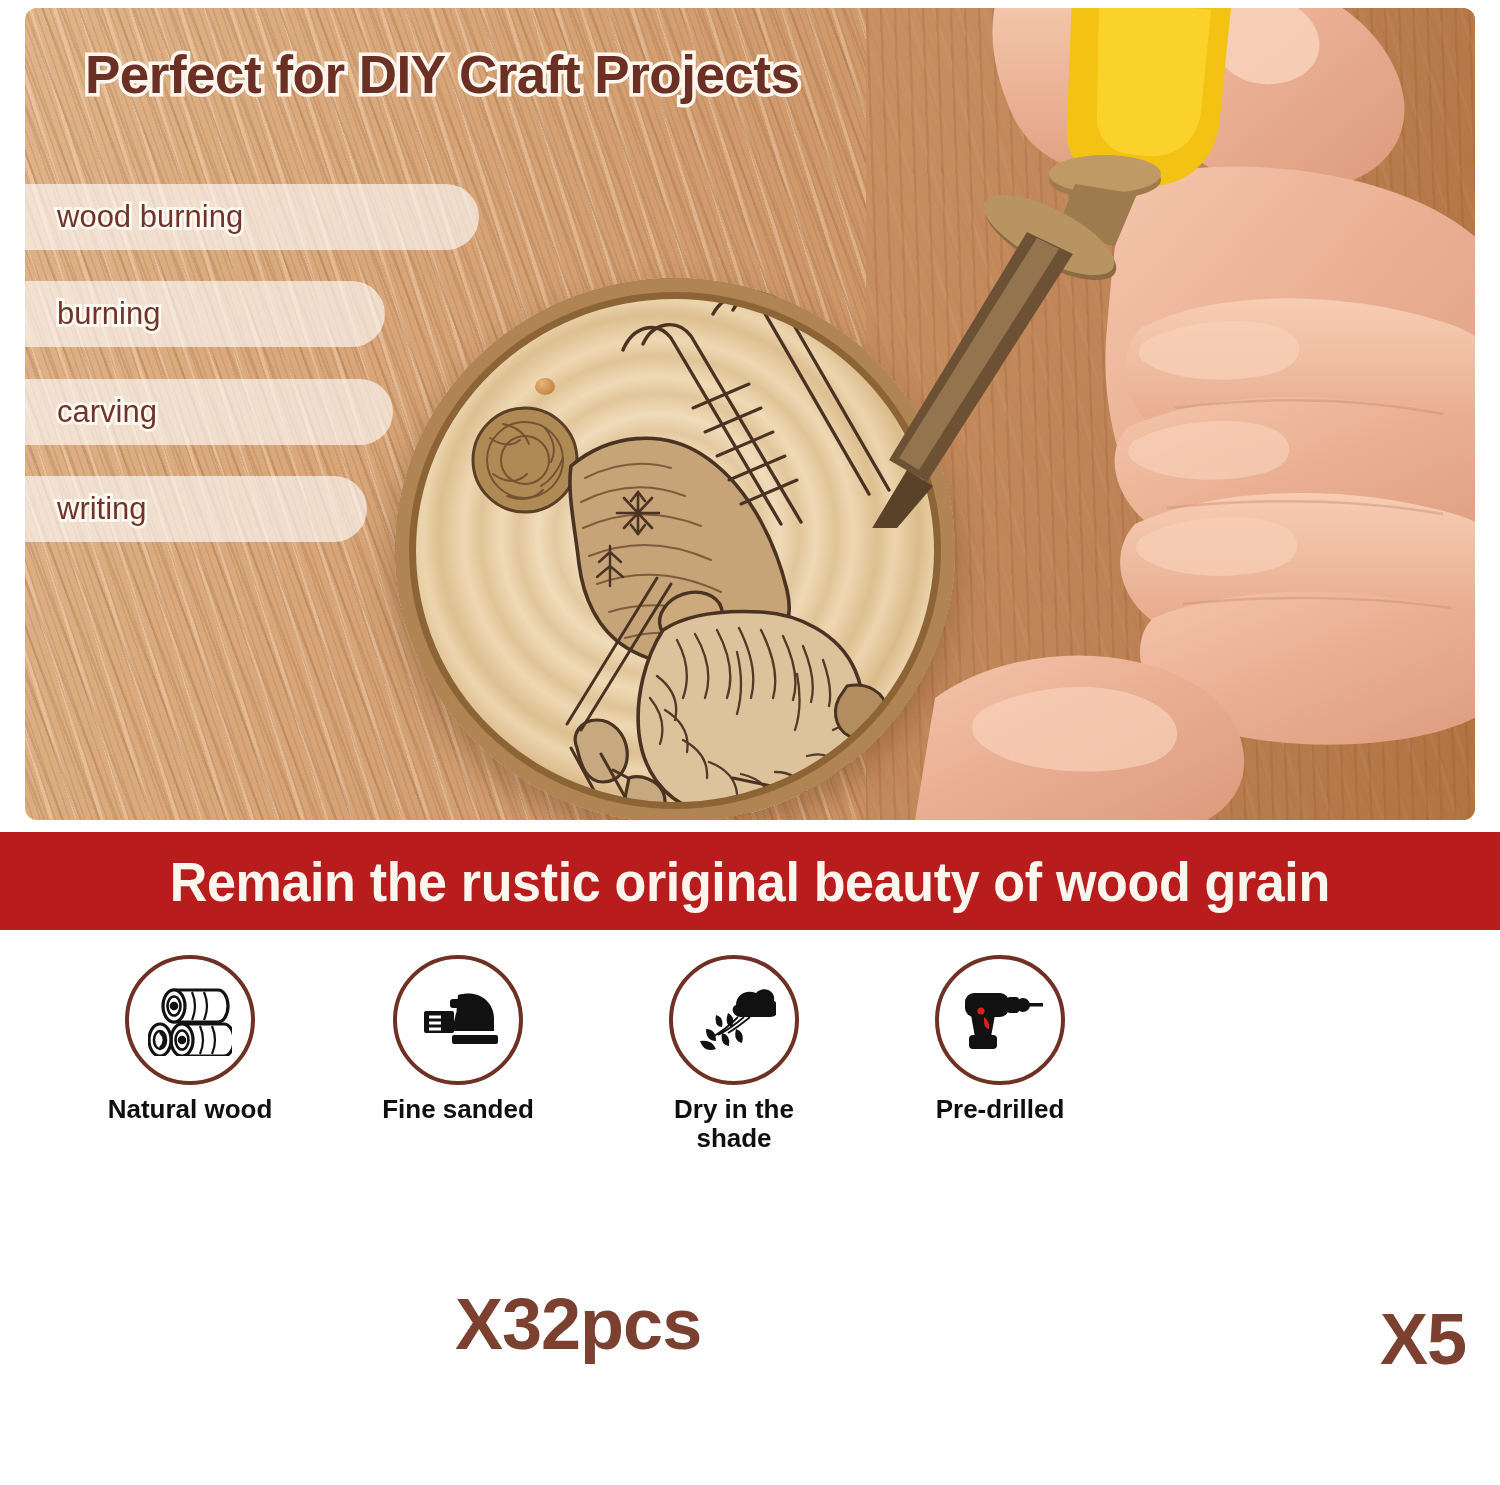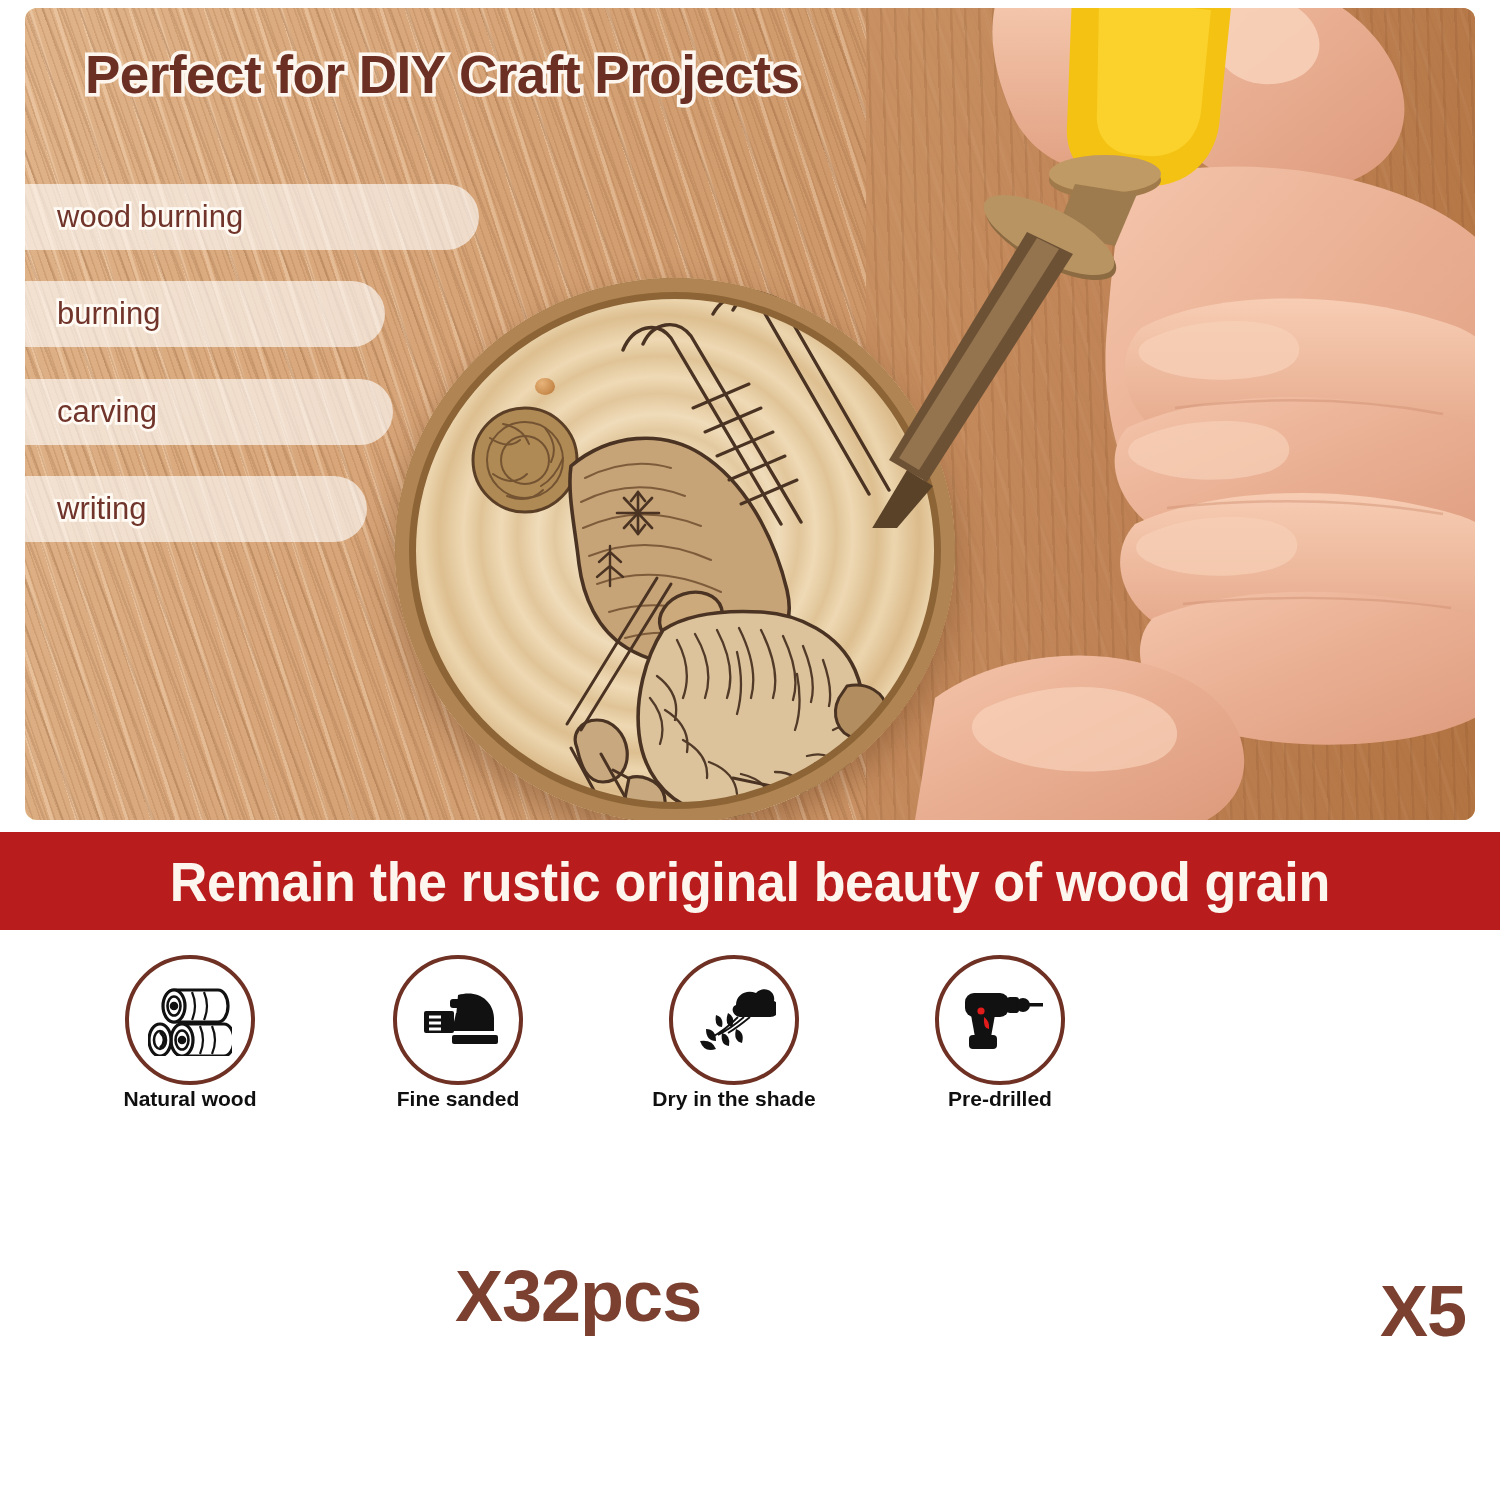--- a/index.html
+++ b/index.html
@@ -154,35 +154,35 @@
   }
   .feature .circle{
     width:122px; height:122px;
     margin:0 auto;
     border:4px solid #6e3124;
     border-radius:50%;
     background:#fff;
     display:flex; align-items:center; justify-content:center;
   }
   .feature .flabel{
-    margin-top:2px;
-    font-size:21px;
+    margin-top:10px;
+    font-size:26px;
     font-weight:bold;
     color:#0f0f0f;
     line-height:1.12;
   }
   .f0{left:90px; top:0;}
   .f1{left:358px; top:0;}
   .f2{left:634px; top:0;}
   .f3{left:900px; top:0;}
   .f4{left:1160px; top:0;}
 
   
   .products{
-    position:absolute; left:0; top:1040px;
+    position:absolute; left:0; top:1068px;
     width:1500px; height:395px;
     z-index:7;
   }
   .qty{
     position:absolute;
     font-size:72px; font-weight:bold;
     color:#7b4030;
     letter-spacing:-1px;
   }
   .q0{left:455px; top:1305px;}

